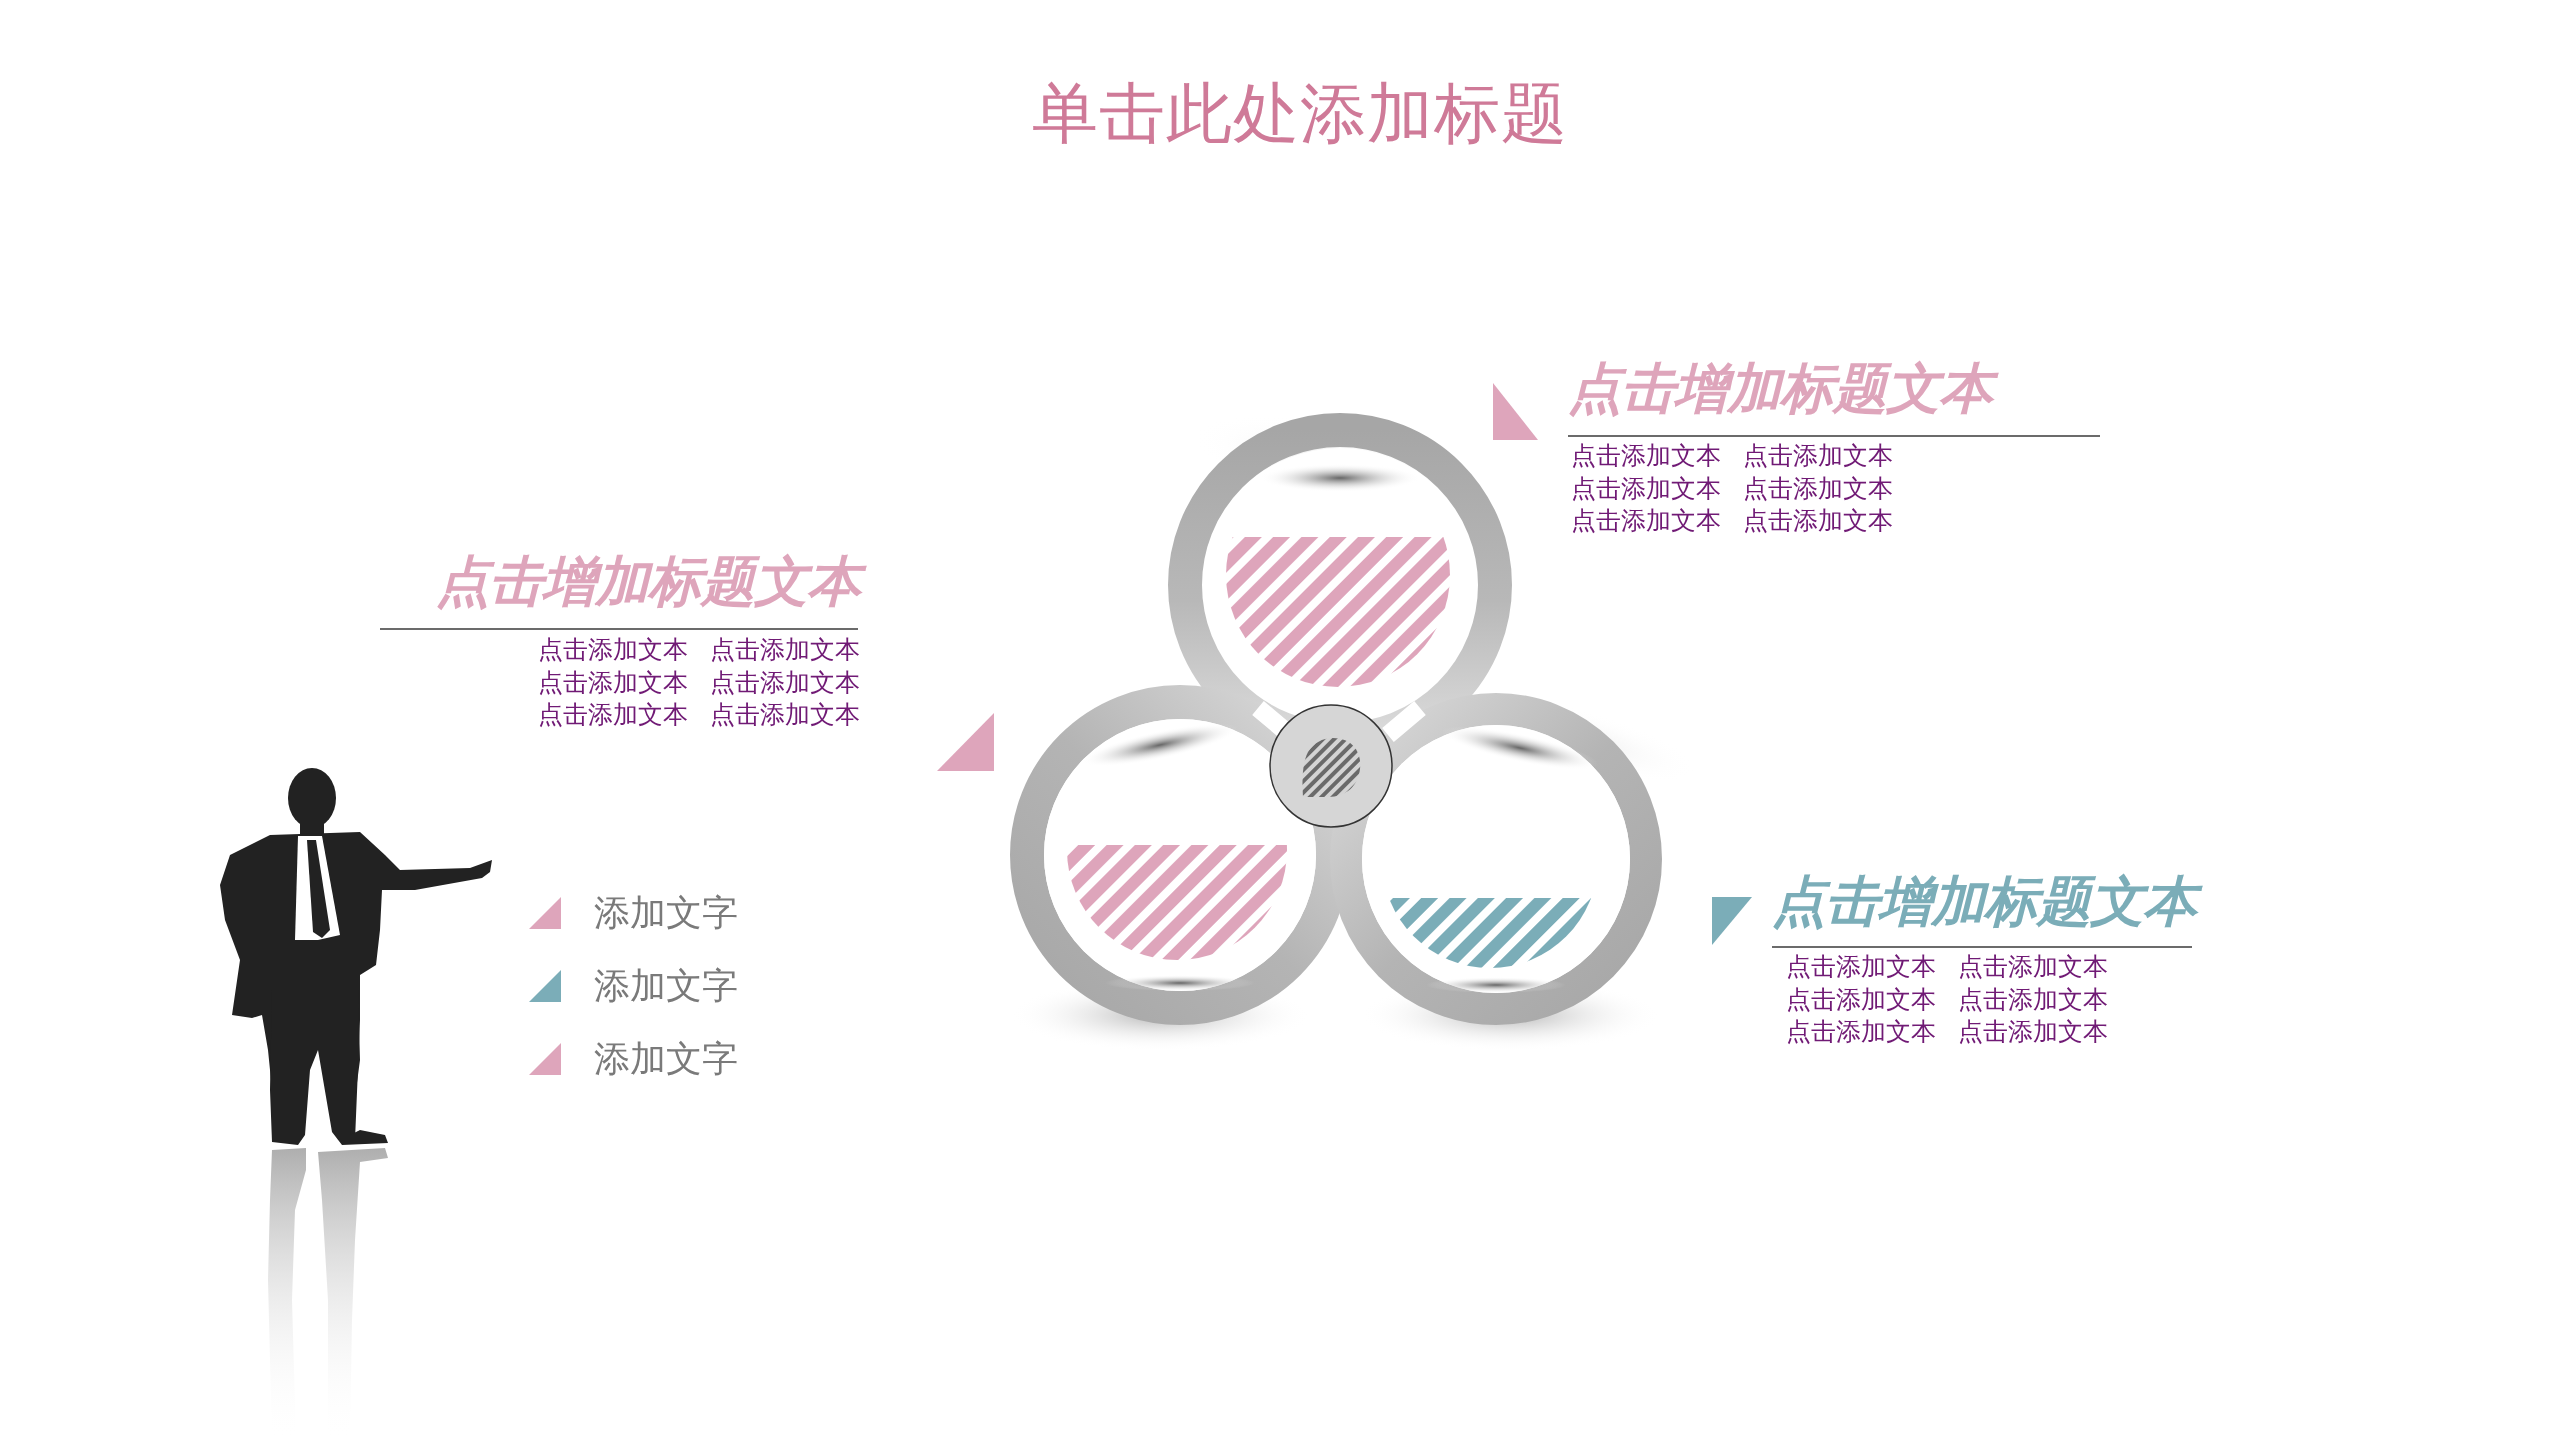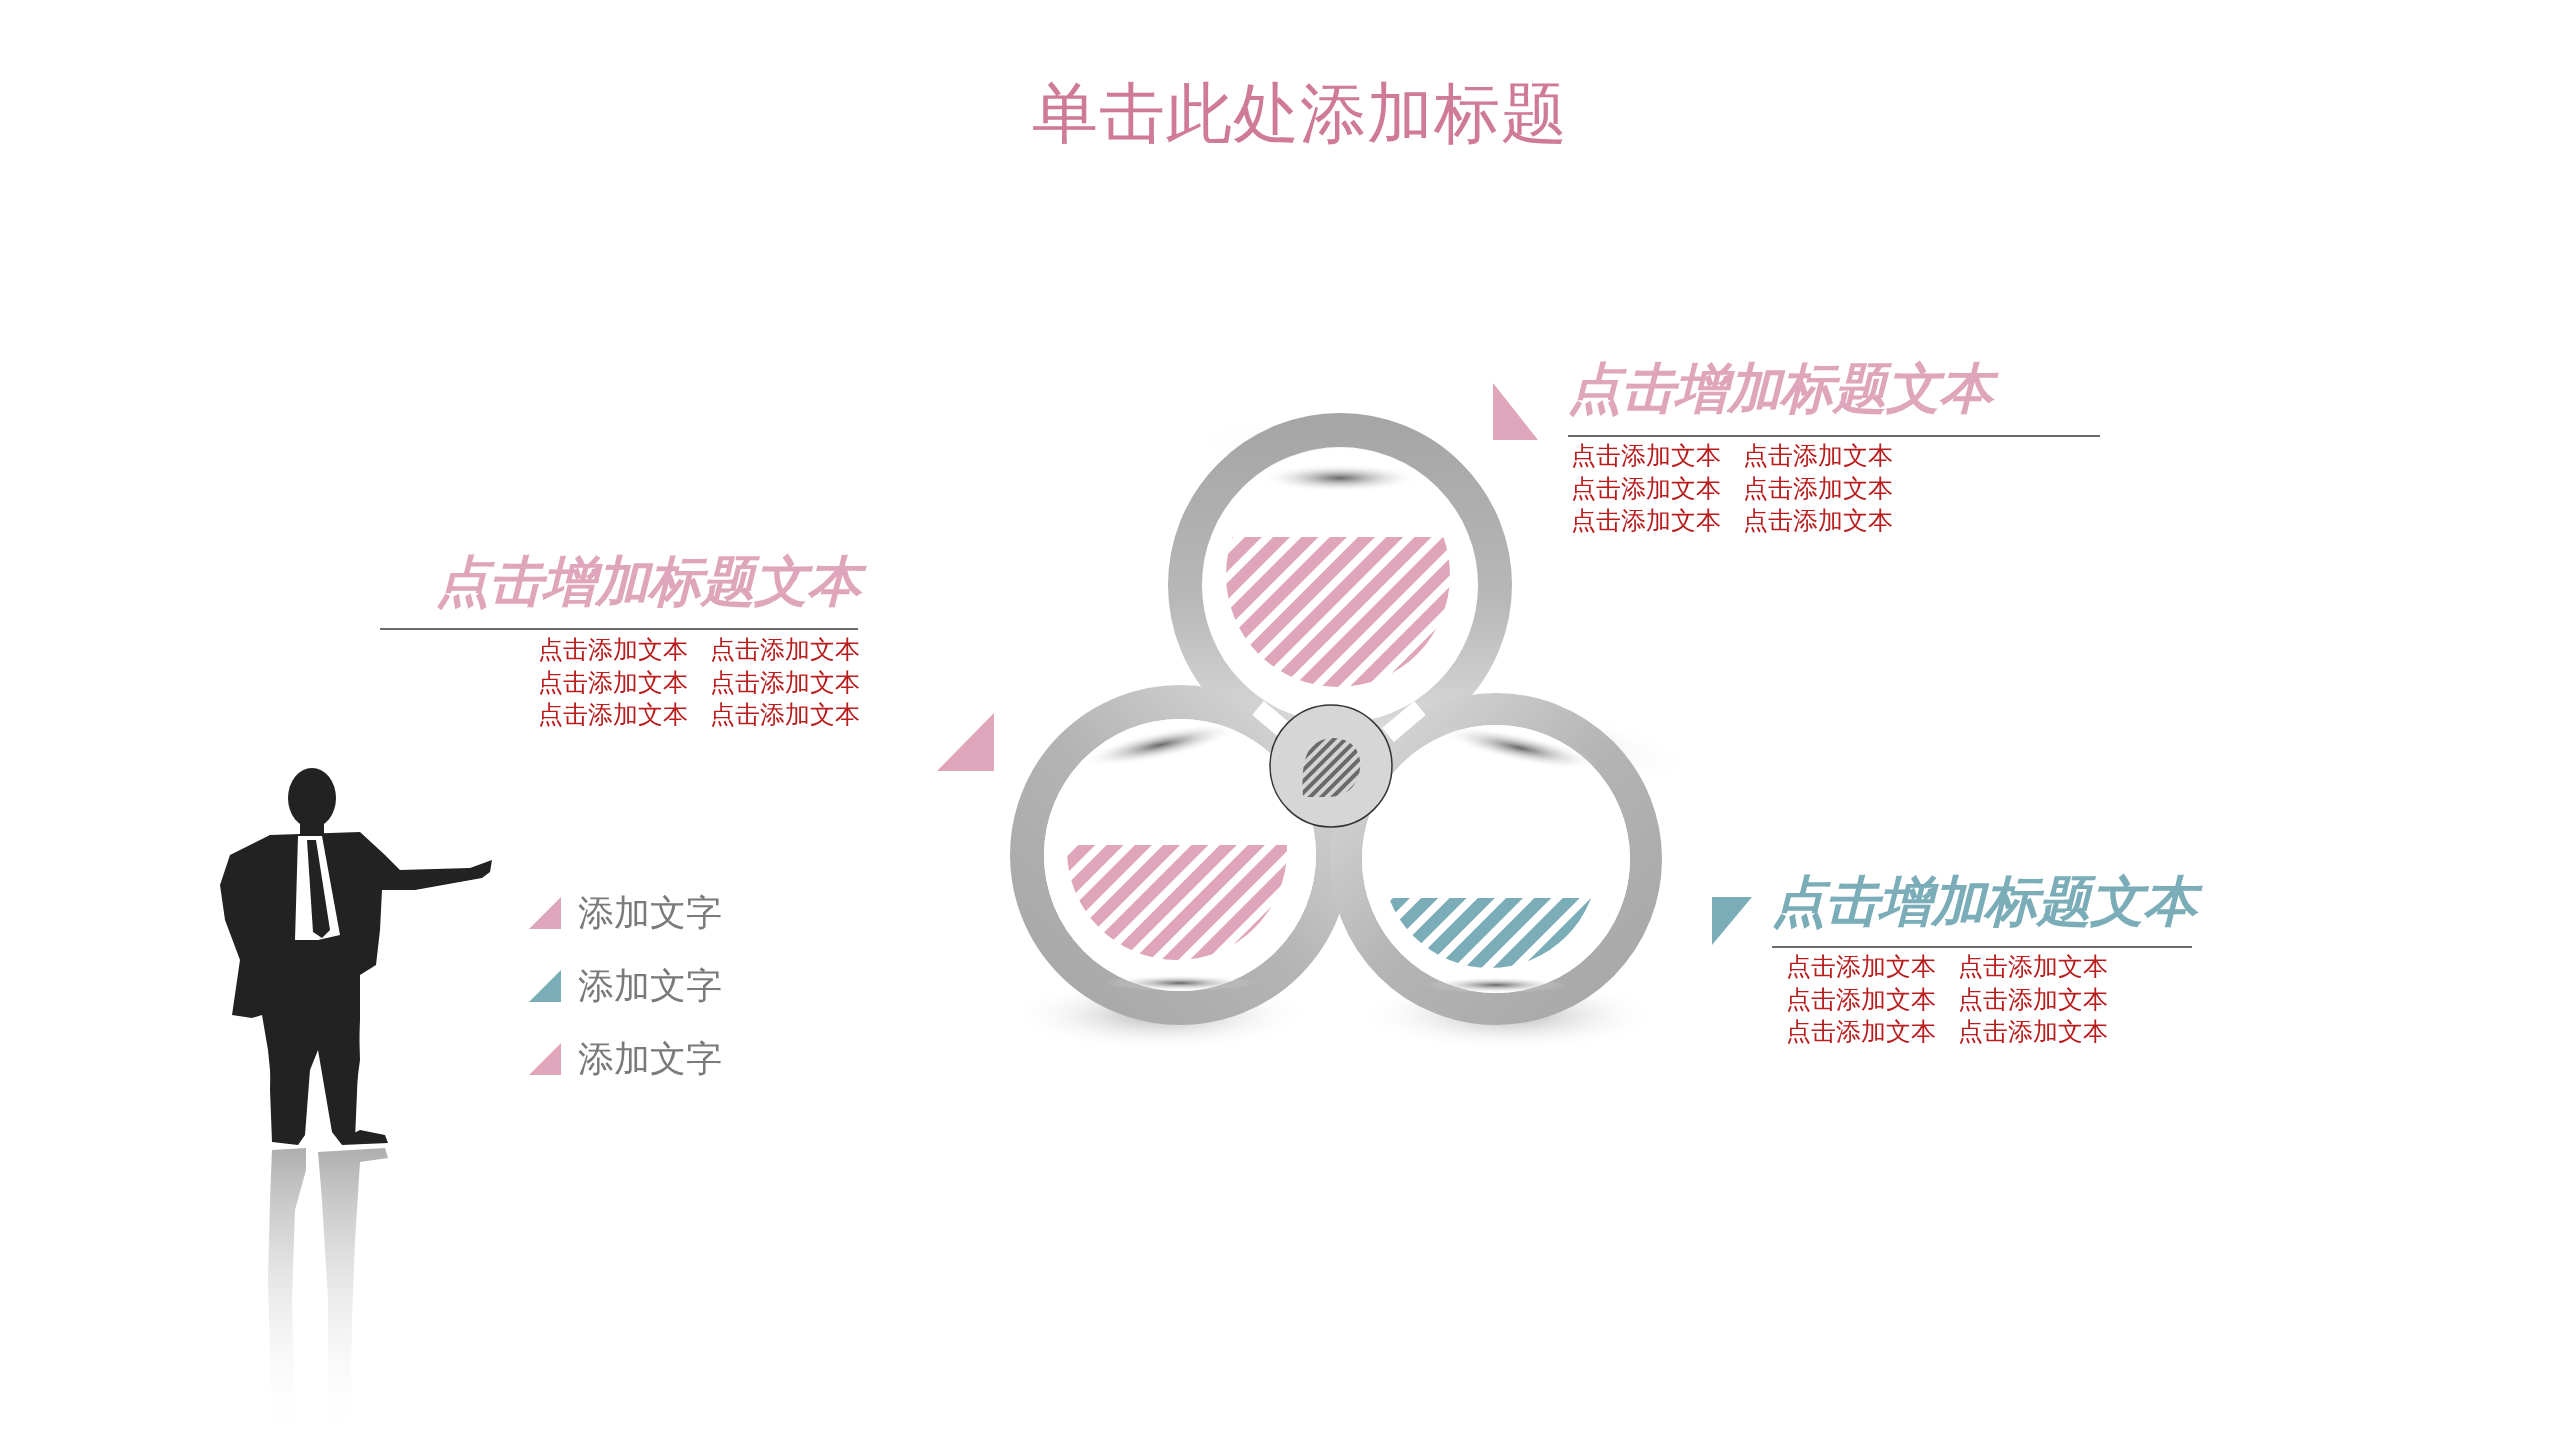--- a/index.html
+++ b/index.html
@@ -4,24 +4,24 @@
 <style>
   html, body { margin:0; padding:0; }
   body { width:2560px; height:1440px; background:#ffffff; position:relative; overflow:hidden;
          font-family:"DejaVu Sans","Liberation Sans",sans-serif; }
   .abs { position:absolute; }
   .main-title { left:0; width:2560px; top:74px; text-align:center; font-size:66px; line-height:80px;
                 color:#CF7A98; letter-spacing:1px;margin-left:20px; }
   .block-title { font-size:54px; font-weight:bold; line-height:54px; white-space:nowrap; letter-spacing:-1px;font-style:italic; }
   .rule { height:2px; background:#6b6b6b; }
   .body-grid { display:grid; grid-template-columns:auto auto; column-gap:22px; row-gap:4px;
-               font-size:25px; line-height:28.5px; color:#b91c1c; white-space:nowrap; }
+               font-size:25px; line-height:28.5px; color:#701a75; white-space:nowrap; }
   .tri { width:0; height:0; }
   .list-item { display:flex; align-items:center; height:40px; }
-  .list-text { font-size:36px; color:#7a7a7a; margin-left:17px; line-height:40px; white-space:nowrap; }
+  .list-text { font-size:36px; color:#7a7a7a; margin-left:33px; line-height:40px; white-space:nowrap; }
   svg { display:block; }
 </style>
 </head>
 <body>
 
 <div class="abs main-title">单击此处添加标题</div>
 
 <div class="abs" style="left:0;top:0;width:2560px;height:1440px;pointer-events:none;">
   <svg width="2560" height="1440" viewBox="0 0 2560 1440">
     <defs>

